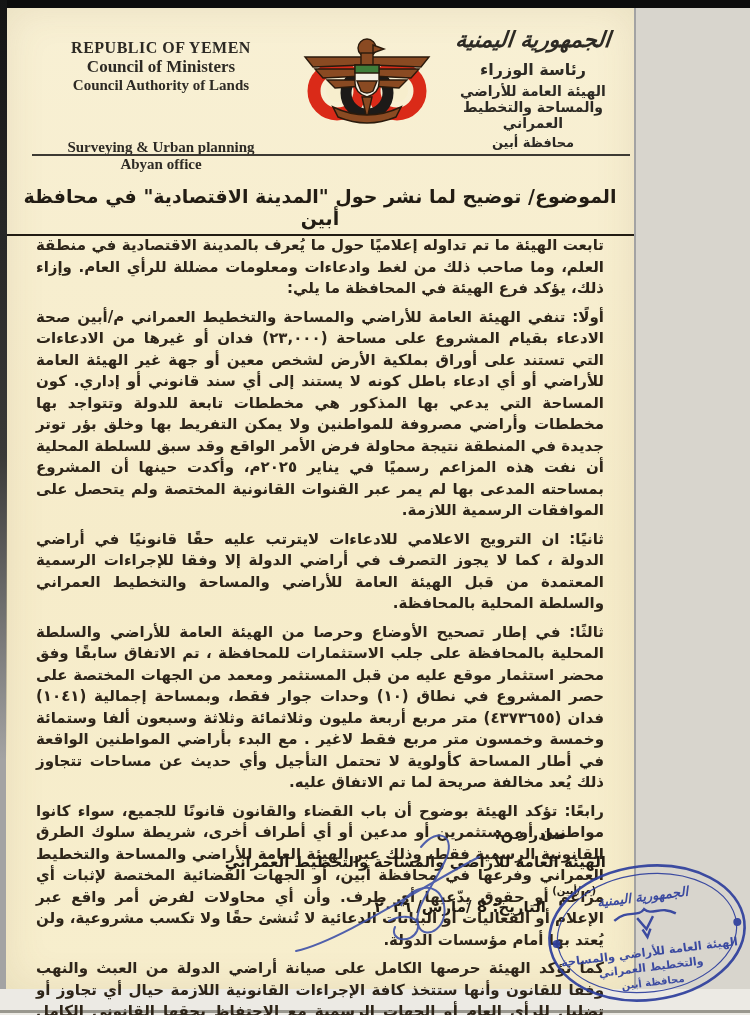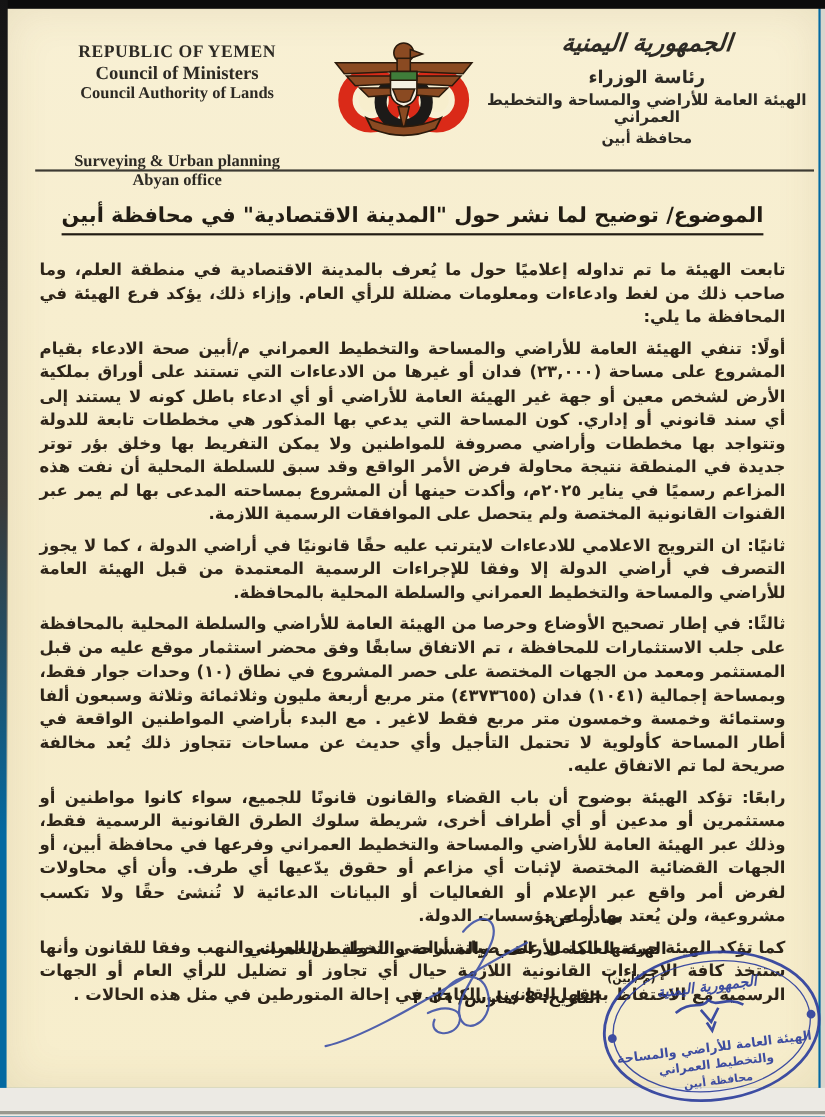--- a/index.html
+++ b/index.html
@@ -1,17 +1,17 @@
 <!DOCTYPE html>
 <html lang="ar"><head>
 <meta charset="utf-8">
 <style>
   html,body{margin:0;padding:0;}
   body{width:750px;height:1015px;overflow:hidden;background:#d8d5cd;font-family:"DejaVu Sans",sans-serif;}
-  .page{position:relative;width:746px;height:1015px;background:#0369a1;}
+  .page{position:relative;width:636px;height:1015px;background:#a3a3a3;}
   
   .scan-top{position:absolute;left:0;top:0;width:750px;height:8px;background:#0c0c0c;z-index:5;}
   .scan-left{position:absolute;left:0;top:0;width:7px;height:760px;background:linear-gradient(180deg,#141414 0%,#3a3a38 60%,rgba(60,60,58,0) 100%);z-index:5;}
   .scan-bottom{position:absolute;left:0;bottom:0;width:750px;height:26px;background:#eceae4;z-index:1;}
   .scan-bottom-line{position:absolute;left:0;bottom:2px;width:750px;height:3px;background:#9a988f;z-index:2;}
   .paper{position:absolute;left:6px;top:7px;right:2px;bottom:26px;background:linear-gradient(180deg,#f8f0d4 0%,#f6ecca 55%,#f7eecd 100%);box-shadow:inset 0 0 40px rgba(120,100,50,.12);z-index:3;}
 
   
   .header{position:absolute;top:14px;left:24px;right:10px;height:128px;display:flex;align-items:flex-start;}
   .hdr-en{width:262px;text-align:center;font-family:"Liberation Serif",serif;font-weight:bold;color:#2d2a24;padding-top:18px;}

